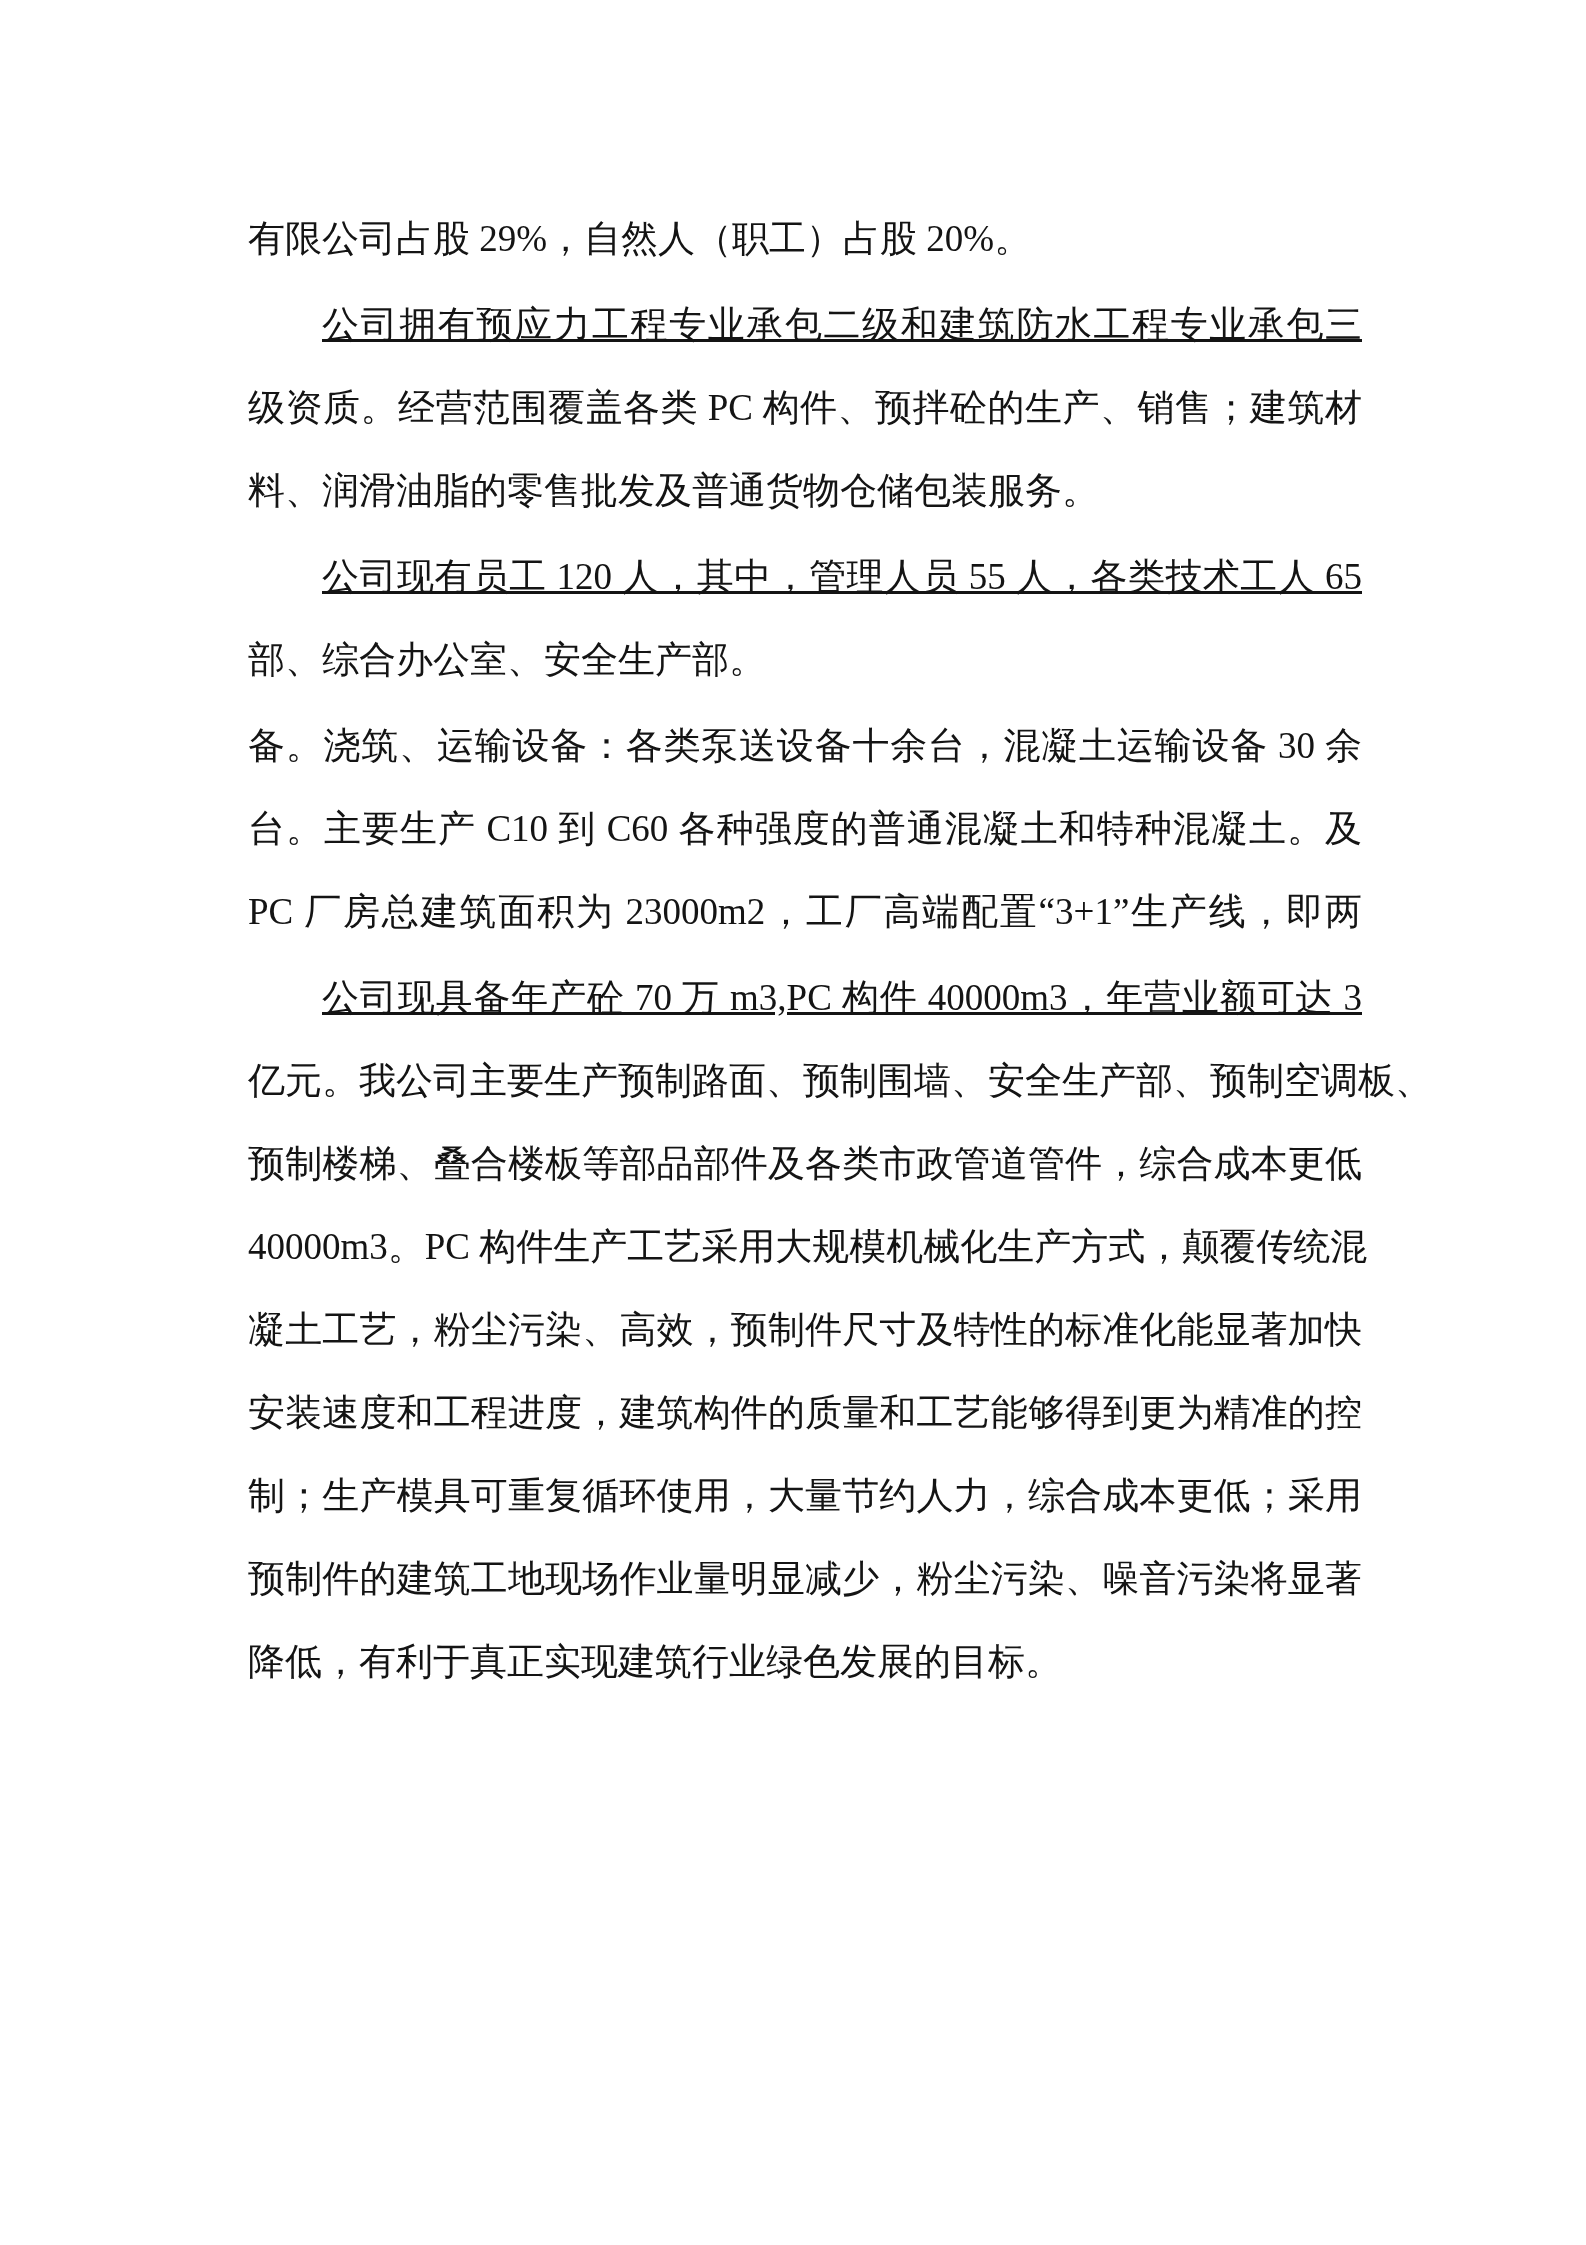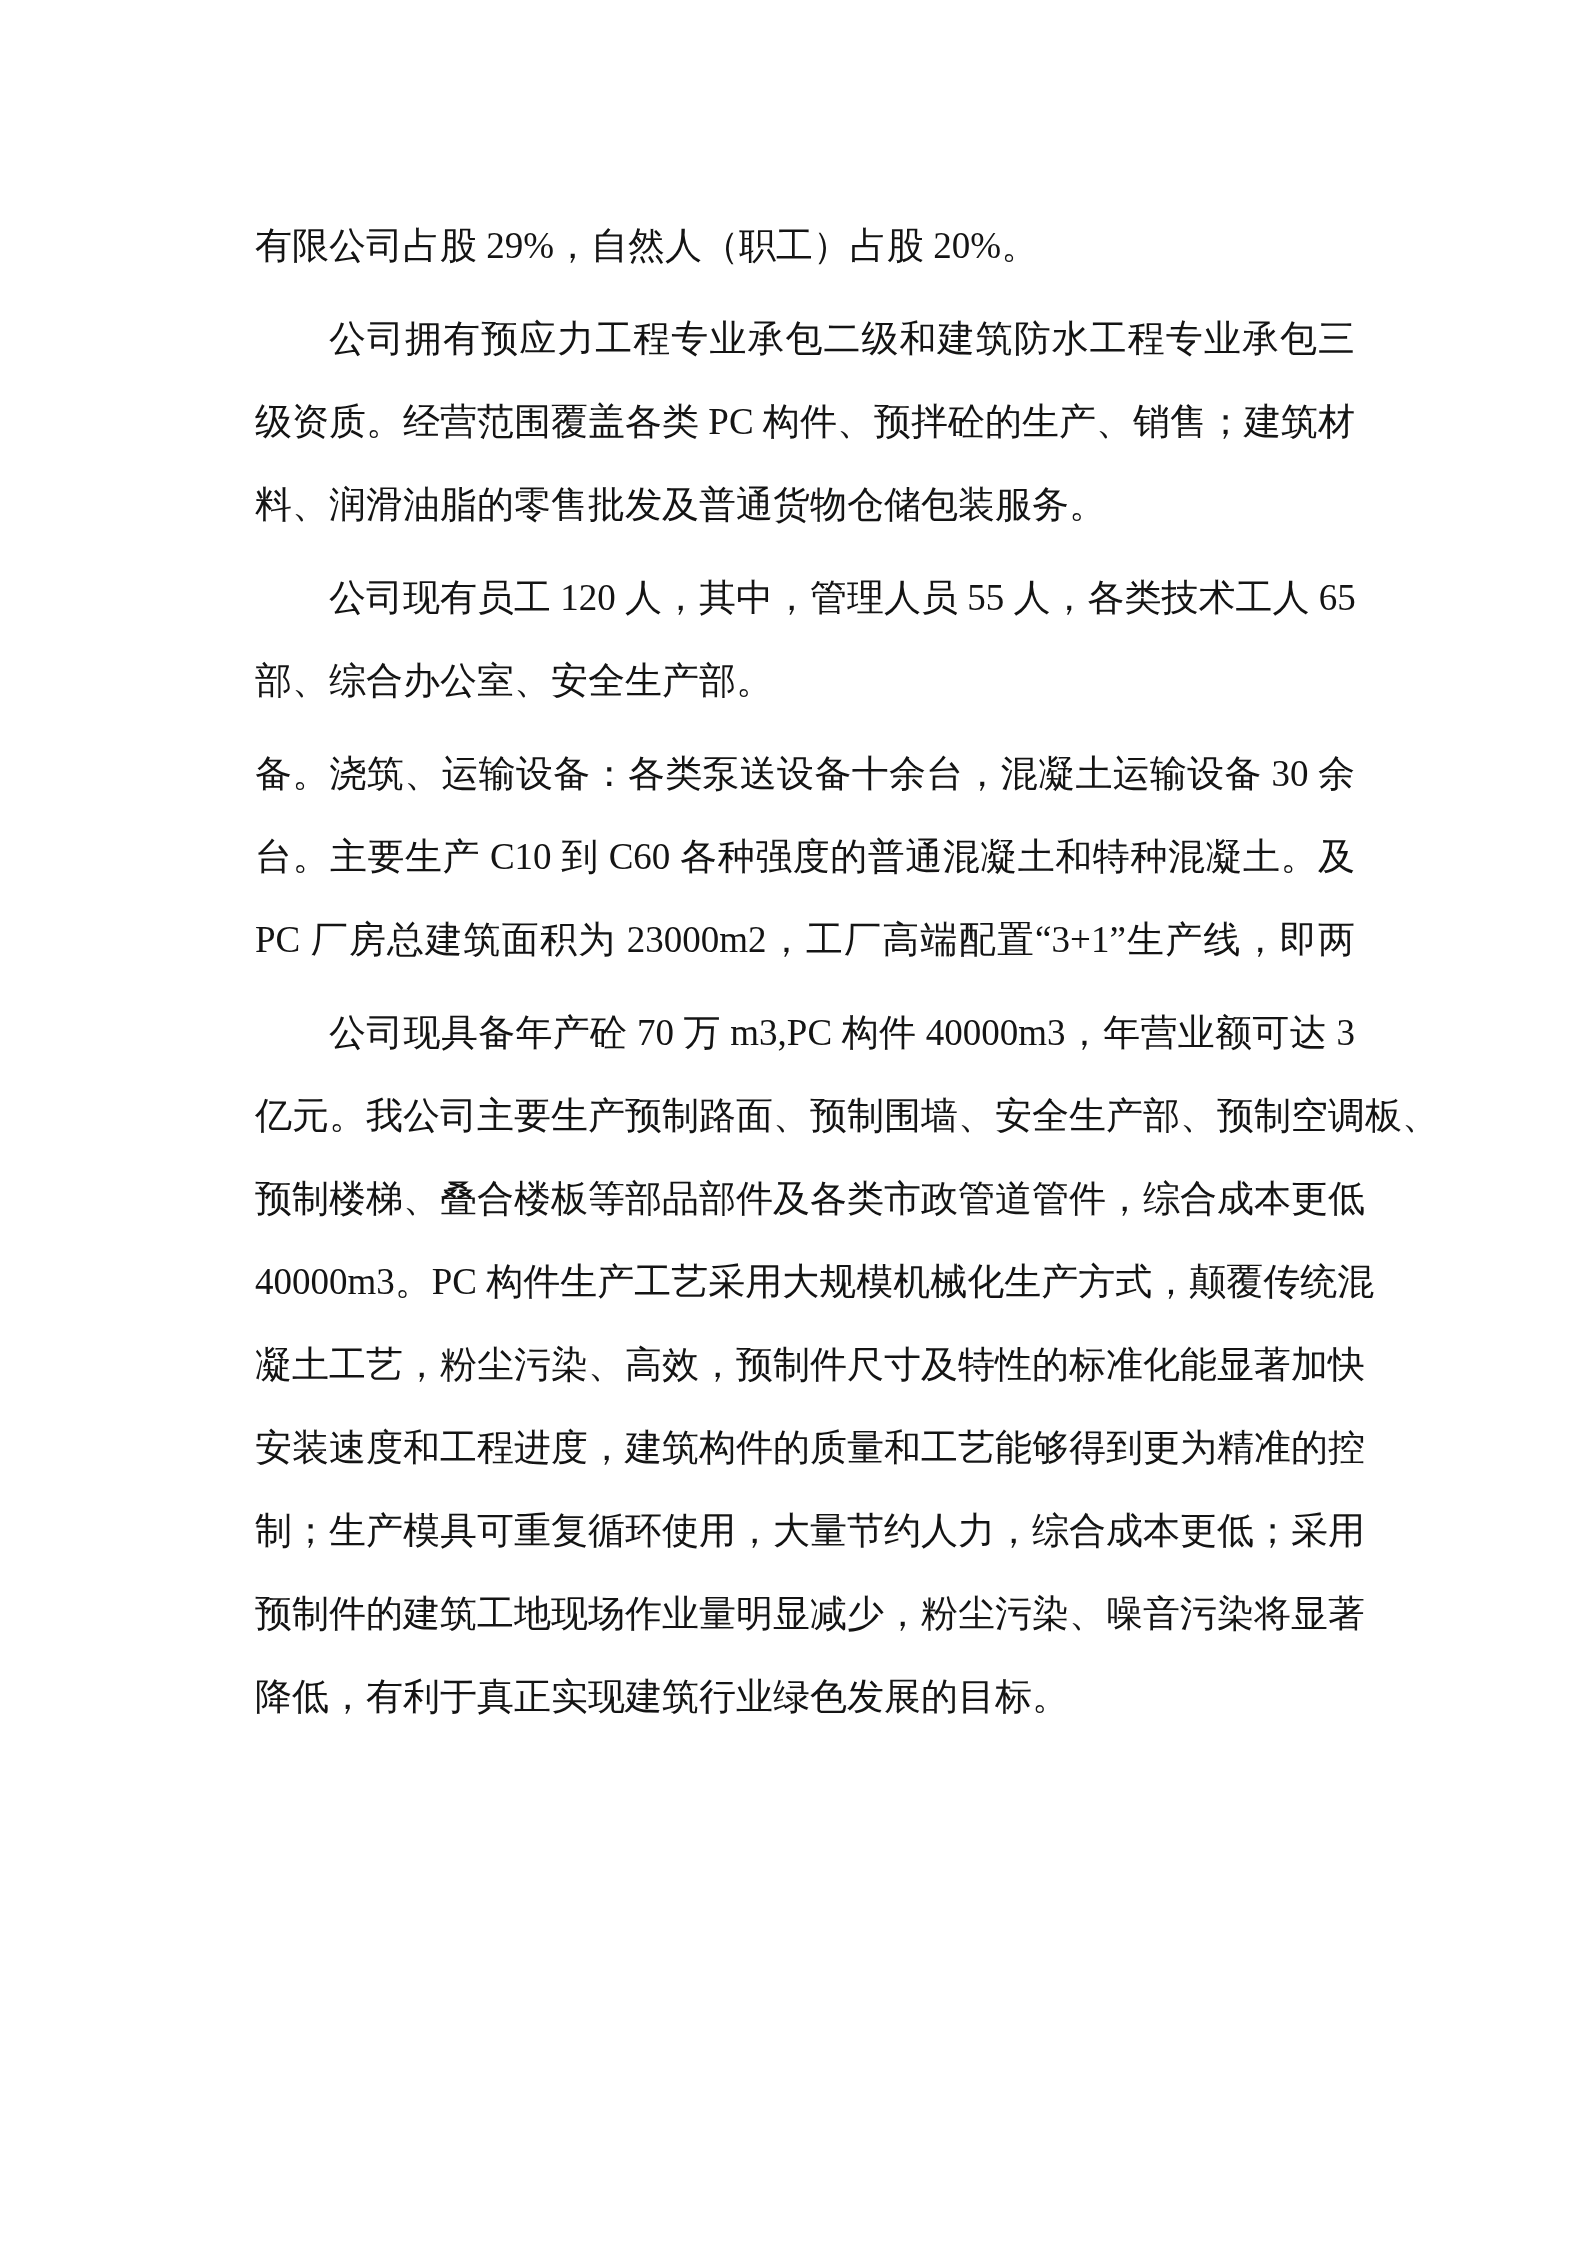--- a/index.html
+++ b/index.html
@@ -14,29 +14,29 @@
   .text-block {
     box-sizing: content-box;
     margin-left: 245px;
     width: 1120px;
     padding-top: 194px;
     font-family: "Liberation Serif", "DejaVu Serif", serif;
     font-size: 37px;
     line-height: 83px;
     color: #141414;
   }
-  .paragraph { margin: 10px; padding: 0; }
+  .paragraph { margin: 3px; padding: 0; }
   .line {
     height: 83px;
     text-align: justify;
     text-align-last: justify;
     white-space: nowrap;
     overflow: visible;
   }
-  .line.indent { text-indent: 2em; }
+  .line.indent { text-indent: 2em; text-decoration: underline; }
   .line.para-end {
     text-align: left;
     text-align-last: left;
   }
 </style>
 </head>
 <body>
 
 <div class="doc-page">
   <div class="text-block">

